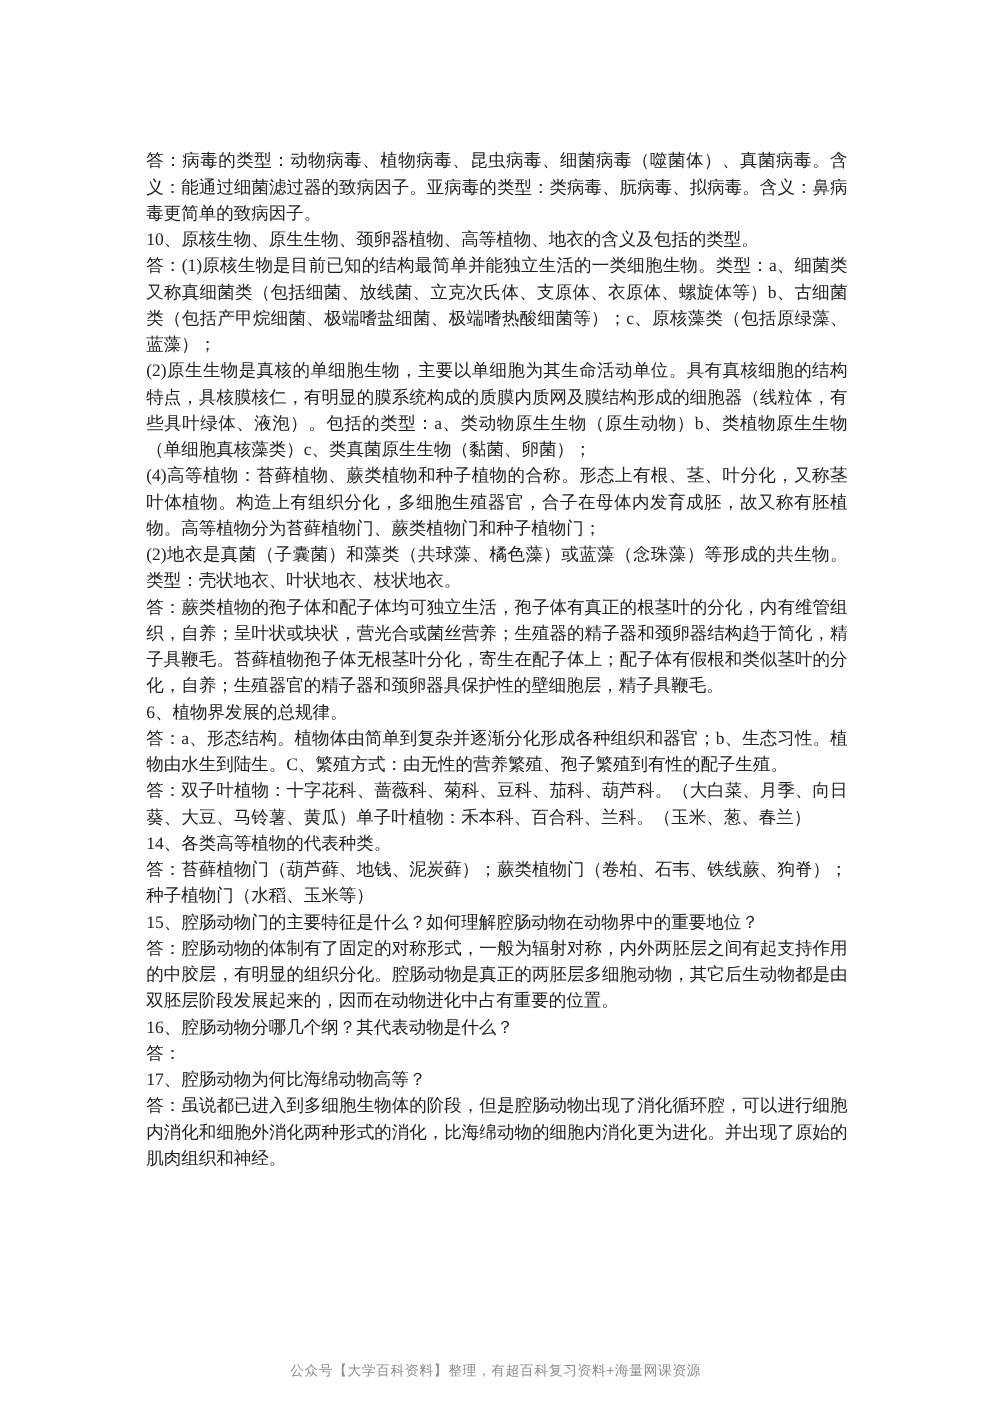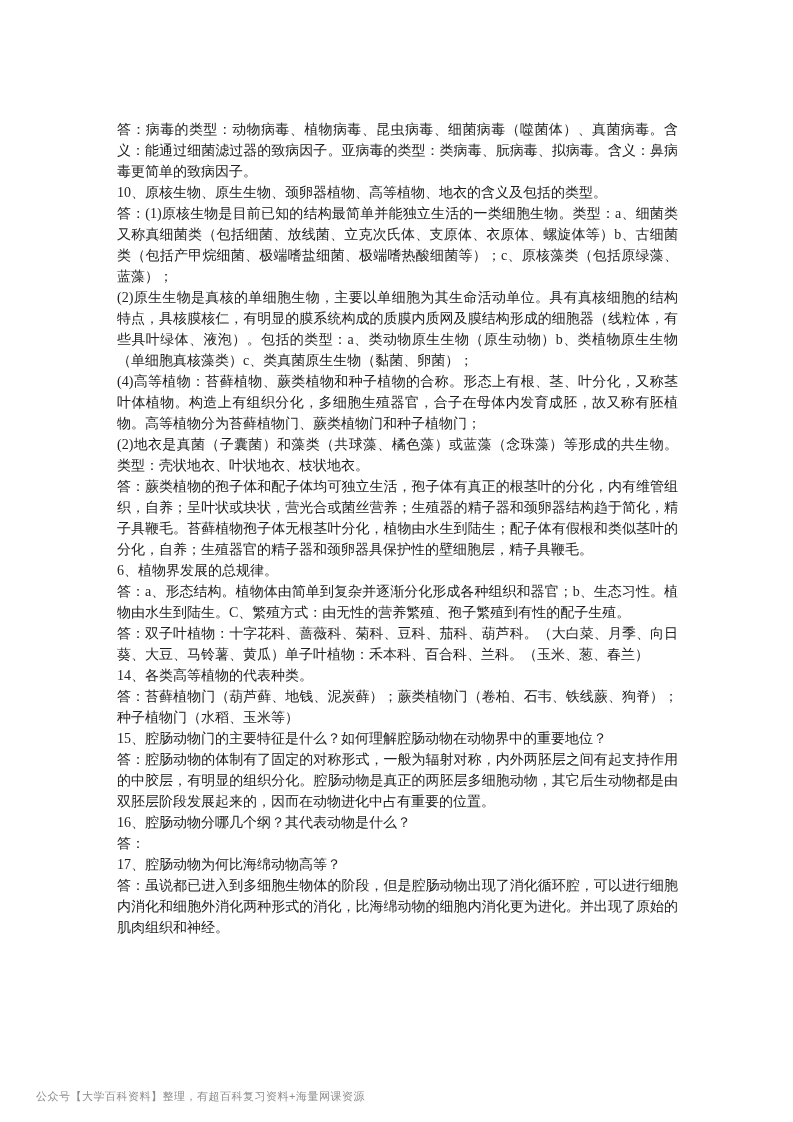--- a/index.html
+++ b/index.html
@@ -29,39 +29,39 @@
   }
   .para {
     margin: 0;
     padding: 0;
   }
   .footer {
     position: absolute;
     left: 0;
     right: 0;
     top: 1089px;
+    text-align: center;
     font-family: "Liberation Sans", "DejaVu Sans", sans-serif;
     font-size: 11px;
     color: #8c8c8c;
     letter-spacing: 0.5px;
-    margin-left: 36px;
   }
 </style>
 </head>
 <body>
 
 <div class="page">
   <div class="content">
     <p class="para">答：病毒的类型：动物病毒、植物病毒、昆虫病毒、细菌病毒（噬菌体）、真菌病毒。含义：能通过细菌滤过器的致病因子。亚病毒的类型：类病毒、朊病毒、拟病毒。含义：鼻病毒更简单的致病因子。</p>
     <p class="para">10、原核生物、原生生物、颈卵器植物、高等植物、地衣的含义及包括的类型。</p>
     <p class="para">答：(1)原核生物是目前已知的结构最简单并能独立生活的一类细胞生物。类型：a、细菌类又称真细菌类（包括细菌、放线菌、立克次氏体、支原体、衣原体、螺旋体等）b、古细菌类（包括产甲烷细菌、极端嗜盐细菌、极端嗜热酸细菌等）；c、原核藻类（包括原绿藻、蓝藻）；</p>
     <p class="para">(2)原生生物是真核的单细胞生物，主要以单细胞为其生命活动单位。具有真核细胞的结构特点，具核膜核仁，有明显的膜系统构成的质膜内质网及膜结构形成的细胞器（线粒体，有些具叶绿体、液泡）。包括的类型：a、类动物原生生物（原生动物）b、类植物原生生物（单细胞真核藻类）c、类真菌原生生物（黏菌、卵菌）；</p>
     <p class="para">(4)高等植物：苔藓植物、蕨类植物和种子植物的合称。形态上有根、茎、叶分化，又称茎叶体植物。构造上有组织分化，多细胞生殖器官，合子在母体内发育成胚，故又称有胚植物。高等植物分为苔藓植物门、蕨类植物门和种子植物门；</p>
     <p class="para">(2)地衣是真菌（子囊菌）和藻类（共球藻、橘色藻）或蓝藻（念珠藻）等形成的共生物。类型：壳状地衣、叶状地衣、枝状地衣。</p>
-    <p class="para">答：蕨类植物的孢子体和配子体均可独立生活，孢子体有真正的根茎叶的分化，内有维管组织，自养；呈叶状或块状，营光合或菌丝营养；生殖器的精子器和颈卵器结构趋于简化，精子具鞭毛。苔藓植物孢子体无根茎叶分化，植物由水生到陆生；配子体有假根和类似茎叶的分化，自养；生殖器官的精子器和颈卵器具保护性的壁细胞层，精子具鞭毛。</p>
+    <p class="para">答：蕨类植物的孢子体和配子体均可独立生活，孢子体有真正的根茎叶的分化，内有维管组织，自养；呈叶状或块状，营光合或菌丝营养；生殖器的精子器和颈卵器结构趋于简化，精子具鞭毛。苔藓植物孢子体无根茎叶分化，寄生在配子体上；配子体有假根和类似茎叶的分化，自养；生殖器官的精子器和颈卵器具保护性的壁细胞层，精子具鞭毛。</p>
     <p class="para">6、植物界发展的总规律。</p>
     <p class="para">答：a、形态结构。植物体由简单到复杂并逐渐分化形成各种组织和器官；b、生态习性。植物由水生到陆生。C、繁殖方式：由无性的营养繁殖、孢子繁殖到有性的配子生殖。</p>
     <p class="para">答：双子叶植物：十字花科、蔷薇科、菊科、豆科、茄科、葫芦科。（大白菜、月季、向日葵、大豆、马铃薯、黄瓜）单子叶植物：禾本科、百合科、兰科。（玉米、葱、春兰）</p>
     <p class="para">14、各类高等植物的代表种类。</p>
     <p class="para">答：苔藓植物门（葫芦藓、地钱、泥炭藓）；蕨类植物门（卷柏、石韦、铁线蕨、狗脊）；种子植物门（水稻、玉米等）</p>
     <p class="para">15、腔肠动物门的主要特征是什么？如何理解腔肠动物在动物界中的重要地位？</p>
     <p class="para">答：腔肠动物的体制有了固定的对称形式，一般为辐射对称，内外两胚层之间有起支持作用的中胶层，有明显的组织分化。腔肠动物是真正的两胚层多细胞动物，其它后生动物都是由双胚层阶段发展起来的，因而在动物进化中占有重要的位置。</p>
     <p class="para">16、腔肠动物分哪几个纲？其代表动物是什么？</p>
     <p class="para">答：</p>
     <p class="para">17、腔肠动物为何比海绵动物高等？</p>

